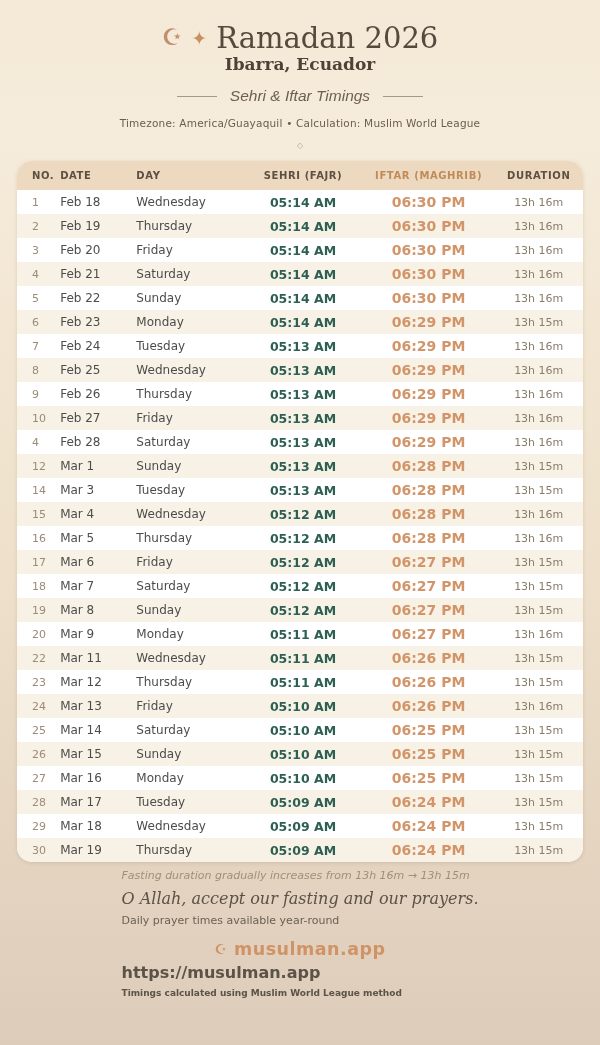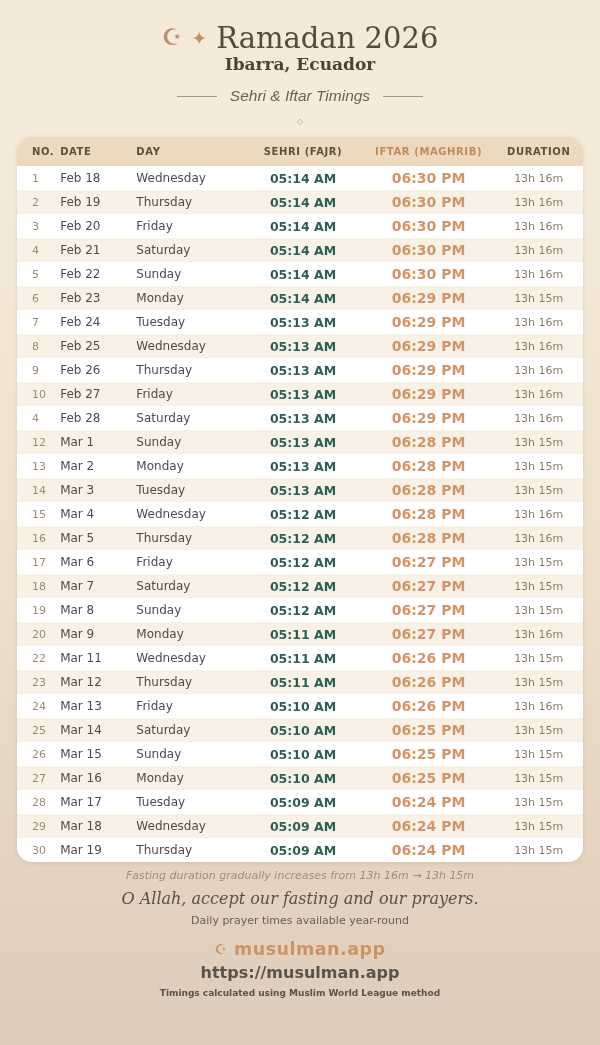--- a/index.html
+++ b/index.html
@@ -45,21 +45,21 @@
   th.c-date, td.c-date { padding-left: 2px; }
   .c-day { width: 104px; }
   .c-sehri { width: 116px; }
   td.c-sehri { font-weight: bold; font-size: 12.5px; color: #2d5f53; text-align: center; }
   .c-iftar { width: 128px; }
   td.c-iftar { font-weight: bold; font-size: 14px; color: #d29468; text-align: center; }
   .c-duration { width: 86px; }
   td.c-duration { font-size: 11px; color: #8a7c6b; text-align: center; }
 
   
-  .footer { text-align: center; }
+  .footer { }
   .fast-note { font-style: italic; font-size: 11px; color: #a18f7a; margin-top: 7px; }
   .dua { font-family: "DejaVu Serif", serif; font-style: italic; font-size: 16px; color: #5c5147; margin-top: 7px; }
   .availability { font-size: 11px; color: #6a5f53; margin-top: 6px; }
   .brand-row { display: flex; align-items: center; justify-content: center; gap: 7px; margin-top: 12px; color: #cf9365; }
   .brand-crescent { font-size: 14px; line-height: 1; }
   .brand-name { font-size: 17.5px; font-weight: bold; letter-spacing: 0.5px; }
   .url { font-size: 16px; color: #5b5248; margin-top: 4px; font-weight: bold; }
   .method { font-size: 9px; font-weight: bold; color: #5b5248; margin-top: 6px; }
 </style>
 </head>
@@ -72,20 +72,21 @@
       <span class="crescent">☪</span>
       <span class="star4">✦</span>
       <span class="title">Ramadan 2026</span>
     </div>
     <div class="location">Ibarra, Ecuador</div>
     <div class="subtitle-row">
       <span class="subtitle-line"></span>
       <span class="subtitle">Sehri &amp; Iftar Timings</span>
       <span class="subtitle-line"></span>
     </div>
+    <div class="meta">Timezone: America/Guayaquil • Calculation: Muslim World League</div>
     <div class="diamond">◇</div>
   </div>
 
   <div class="table-wrap">
     <table>
       <thead>
         <tr>
           <th class="c-no">NO.</th>
           <th class="c-date">DATE</th>
           <th class="c-day">DAY</th>
@@ -185,28 +186,20 @@
           </tr>
           <tr>
             <td class="c-no">12</td>
             <td class="c-date">Mar 1</td>
             <td class="c-day">Sunday</td>
             <td class="c-sehri">05:13 AM</td>
             <td class="c-iftar">06:28 PM</td>
             <td class="c-duration">13h 15m</td>
           </tr>
           <tr>
-            <td class="c-no">13</td>
-            <td class="c-date">Mar 2</td>
-            <td class="c-day">Monday</td>
-            <td class="c-sehri">05:13 AM</td>
-            <td class="c-iftar">06:28 PM</td>
-            <td class="c-duration">13h 15m</td>
-          </tr>
-          <tr>
             <td class="c-no">14</td>
             <td class="c-date">Mar 3</td>
             <td class="c-day">Tuesday</td>
             <td class="c-sehri">05:13 AM</td>
             <td class="c-iftar">06:28 PM</td>
             <td class="c-duration">13h 15m</td>
           </tr>
           <tr>
             <td class="c-no">15</td>
             <td class="c-date">Mar 4</td>

